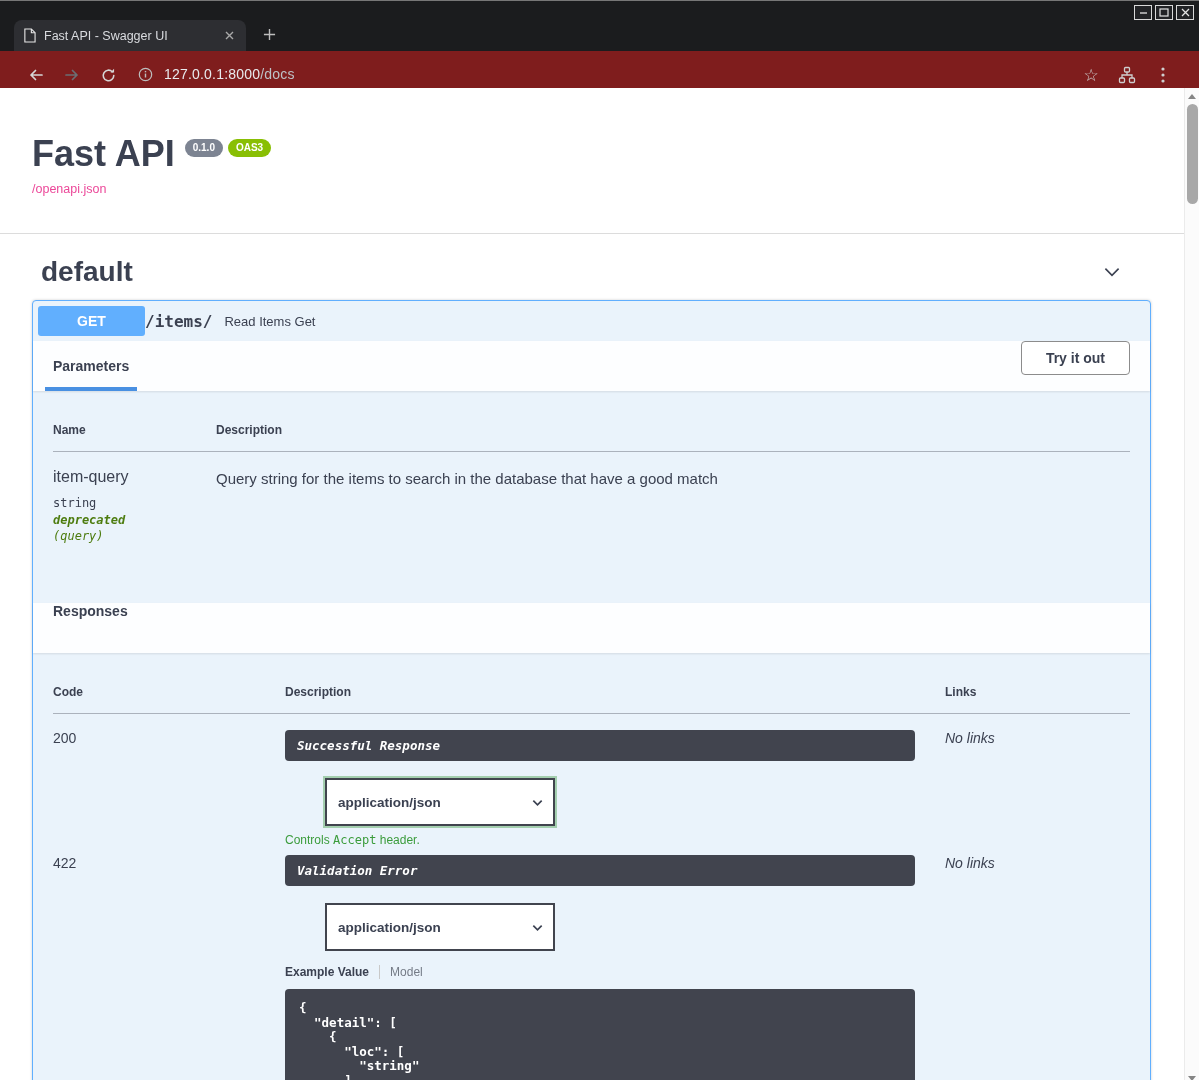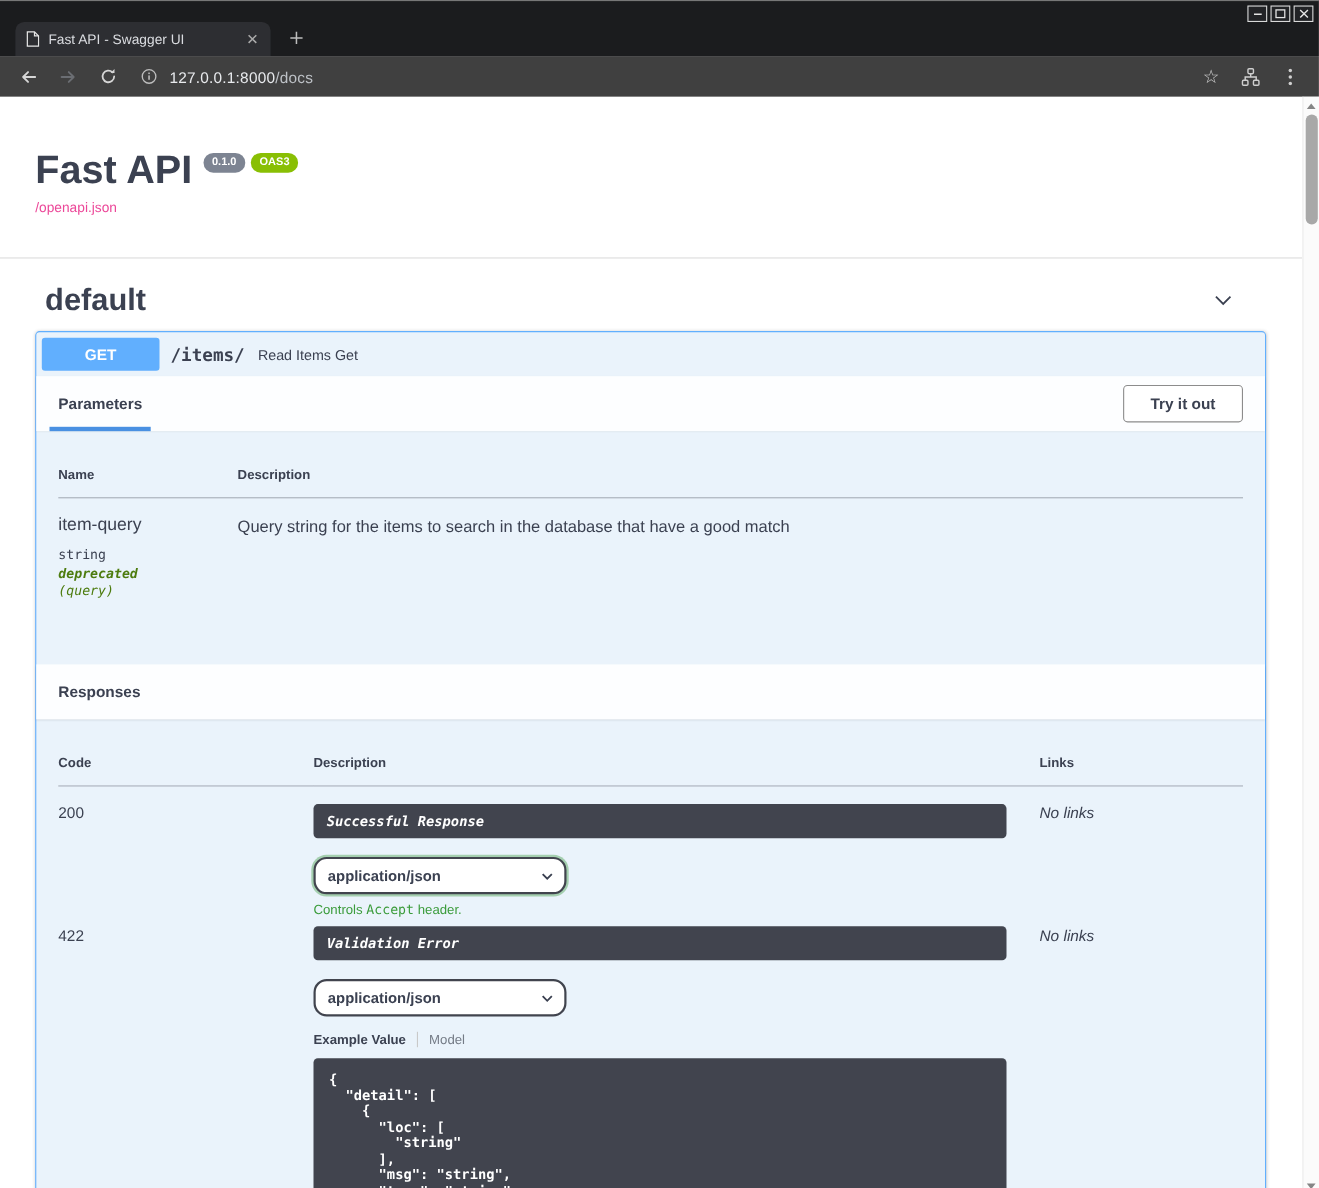--- a/index.html
+++ b/index.html
@@ -11,21 +11,21 @@
               position:relative; display:flex; align-items:flex-end; padding-left:14px; }
   .tab { width:232px; height:31px; background:#2d2e32; border-radius:8px 8px 0 0;
          display:flex; align-items:center; gap:8px; padding:0 9px; cursor:default; }
   .tab-title { color:#dadce0; font-size:12.5px; flex:1; white-space:nowrap; overflow:hidden; }
   .tab-close { display:flex; align-items:center; justify-content:center; width:16px; height:16px; border-radius:50%; }
   .newtab { width:26px; height:26px; margin:0 0 4px 10px; display:flex; align-items:center; justify-content:center; border-radius:50%; }
   .win-controls { position:absolute; top:4px; right:5px; display:flex; gap:3px; }
   .winbtn { width:18px; height:15px; border:1px solid #d9d9d9; background:#222326;
             display:flex; align-items:center; justify-content:center; }
 
-  .toolbar { height:37px; background:#404040; display:flex; align-items:center; padding:0 12px; gap:8px; }
+  .toolbar { height:37px; background:#7f1d1d; display:flex; align-items:flex-end; padding:0 22px; gap:8px; }
   .tool-icon { width:28px; height:26px; display:flex; align-items:center; justify-content:center;
                border-radius:50%; color:#cfcfcf; font-size:17px; }
   .omnibox { flex:1; height:28px; display:flex; align-items:center; gap:11px; padding:0 8px; }
   .url { font-size:14px; letter-spacing:.2px; }
   .url-host { color:#e8eaed; }
   .url-path { color:#bdc1c6; }
 
   
   .content { position:relative; height:998px; background:#fff; }
   .page { width:1184px; height:100%; padding:0 33px 0 32px; overflow:hidden; }
@@ -50,25 +50,25 @@
 
   .tag-header { display:flex; justify-content:space-between; align-items:center; padding:22px 28px 12px 9px; cursor:pointer; }
   .tag-title { font-size:28px; font-weight:600; color:#3b4151; }
 
   
   .opblock { border:1px solid #61affe; border-radius:4px; background:#eaf3fb;
              box-shadow:0 0 3px rgba(0,0,0,.19); }
   .opblock-summary { display:flex; align-items:center; padding:5px; cursor:pointer; }
   .method-badge { width:107px; text-align:center; padding:7px 0; background:#61affe; color:#fff;
                   font-weight:bold; font-size:14px; border-radius:3px; }
-  .op-path { margin-left:10px; font-family:"DejaVu Sans Mono", monospace; font-size:16px; font-weight:bold; color:#3b4151; }
+  .op-path { font-family:"DejaVu Sans Mono", monospace; font-size:16px; font-weight:bold; color:#3b4151; }
   .op-desc { margin-left:12px; font-size:13px; color:#3b4151; }
 
   .section-header { min-height:50px; background:rgba(255,255,255,.9);
-                    box-shadow:0 1px 2px rgba(0,0,0,.1); display:flex; align-items:center;
+                    box-shadow:0 1px 2px rgba(0,0,0,.1); display:flex; align-items:flex-start;
                     justify-content:space-between; padding:0 20px; }
   .tab-item { height:50px; display:flex; align-items:center; position:relative;
               font-size:14px; font-weight:bold; color:#3b4151; cursor:pointer; }
   .tab-item.active:after { content:""; position:absolute; left:-8px; right:-8px; bottom:0; height:4px; background:#4990e2; }
   .btn-try { border:1px solid #8c8c8c; border-radius:4px; padding:8px 24px; background:#fff;
              font-family:inherit; font-size:14px; font-weight:600; color:#3b4151; cursor:pointer; }
   .responses-title { font-size:14px; font-weight:bold; color:#3b4151; }
 
   .section-body { padding:20px 20px 0; }
   .parameters-body { padding-bottom:60px; }
@@ -80,23 +80,23 @@
   .param-name { font-size:16px; color:#3b4151; }
   .param-type { margin-top:10px; font-family:"DejaVu Sans Mono", monospace; font-size:12px; font-weight:normal; color:#3b4151; }
   .param-deprecated { margin-top:3px; font-family:"DejaVu Sans Mono", monospace; font-size:12px; font-weight:bold; font-style:italic; color:#4d7c0f; }
   .param-in { margin-top:2px; font-family:"DejaVu Sans Mono", monospace; font-size:12px; font-style:italic; color:#4d7c0f; }
   .param-desc { font-size:15px; color:#3b4151; line-height:1.4; }
 
   .resp-code { font-size:14px; color:#3b4151; }
   .markdown-box { background:#41444e; border-radius:4px; padding:8px 12px; margin-right:30px;
                   color:#fff; font-family:"DejaVu Sans Mono", monospace; font-size:12.5px;
                   font-weight:bold; font-style:italic; }
-  .media-select { margin-top:17px; width:230px; height:34px; background:#fff; border:2px solid #41444e;
-                  border-radius:12px; display:flex; align-items:center; justify-content:space-between;
-                  padding:0 9px 0 11px; font-size:13.5px; font-weight:bold; color:#3b4151; cursor:pointer; }
+  .media-select { margin-top:17px; width:230px; height:48px; background:#fff; border:2px solid #41444e;
+                  border-radius:0; display:flex; align-items:center; justify-content:space-between;
+                  padding:0 9px 0 11px; font-size:13.5px; font-weight:bold; color:#3b4151; cursor:pointer;margin-left:40px; }
   .media-select.accept { box-shadow:0 0 0 2px rgba(34,139,34,.35); }
   .controls-note { margin-top:7px; font-size:12px; color:#3b9c3b; }
   .controls-note .code { font-family:"DejaVu Sans Mono", monospace; }
   .no-links { font-size:14px; font-style:italic; color:#3b4151; }
   tr.row-422 td { padding-top:8px; }
 
   .example-tabs { margin-top:14px; display:flex; align-items:center; gap:10px; font-size:12px; }
   .ex-tab { cursor:pointer; }
   .ex-tab.active { font-weight:bold; color:#3b4151; }
   .ex-tab.model { color:#747b86; }

